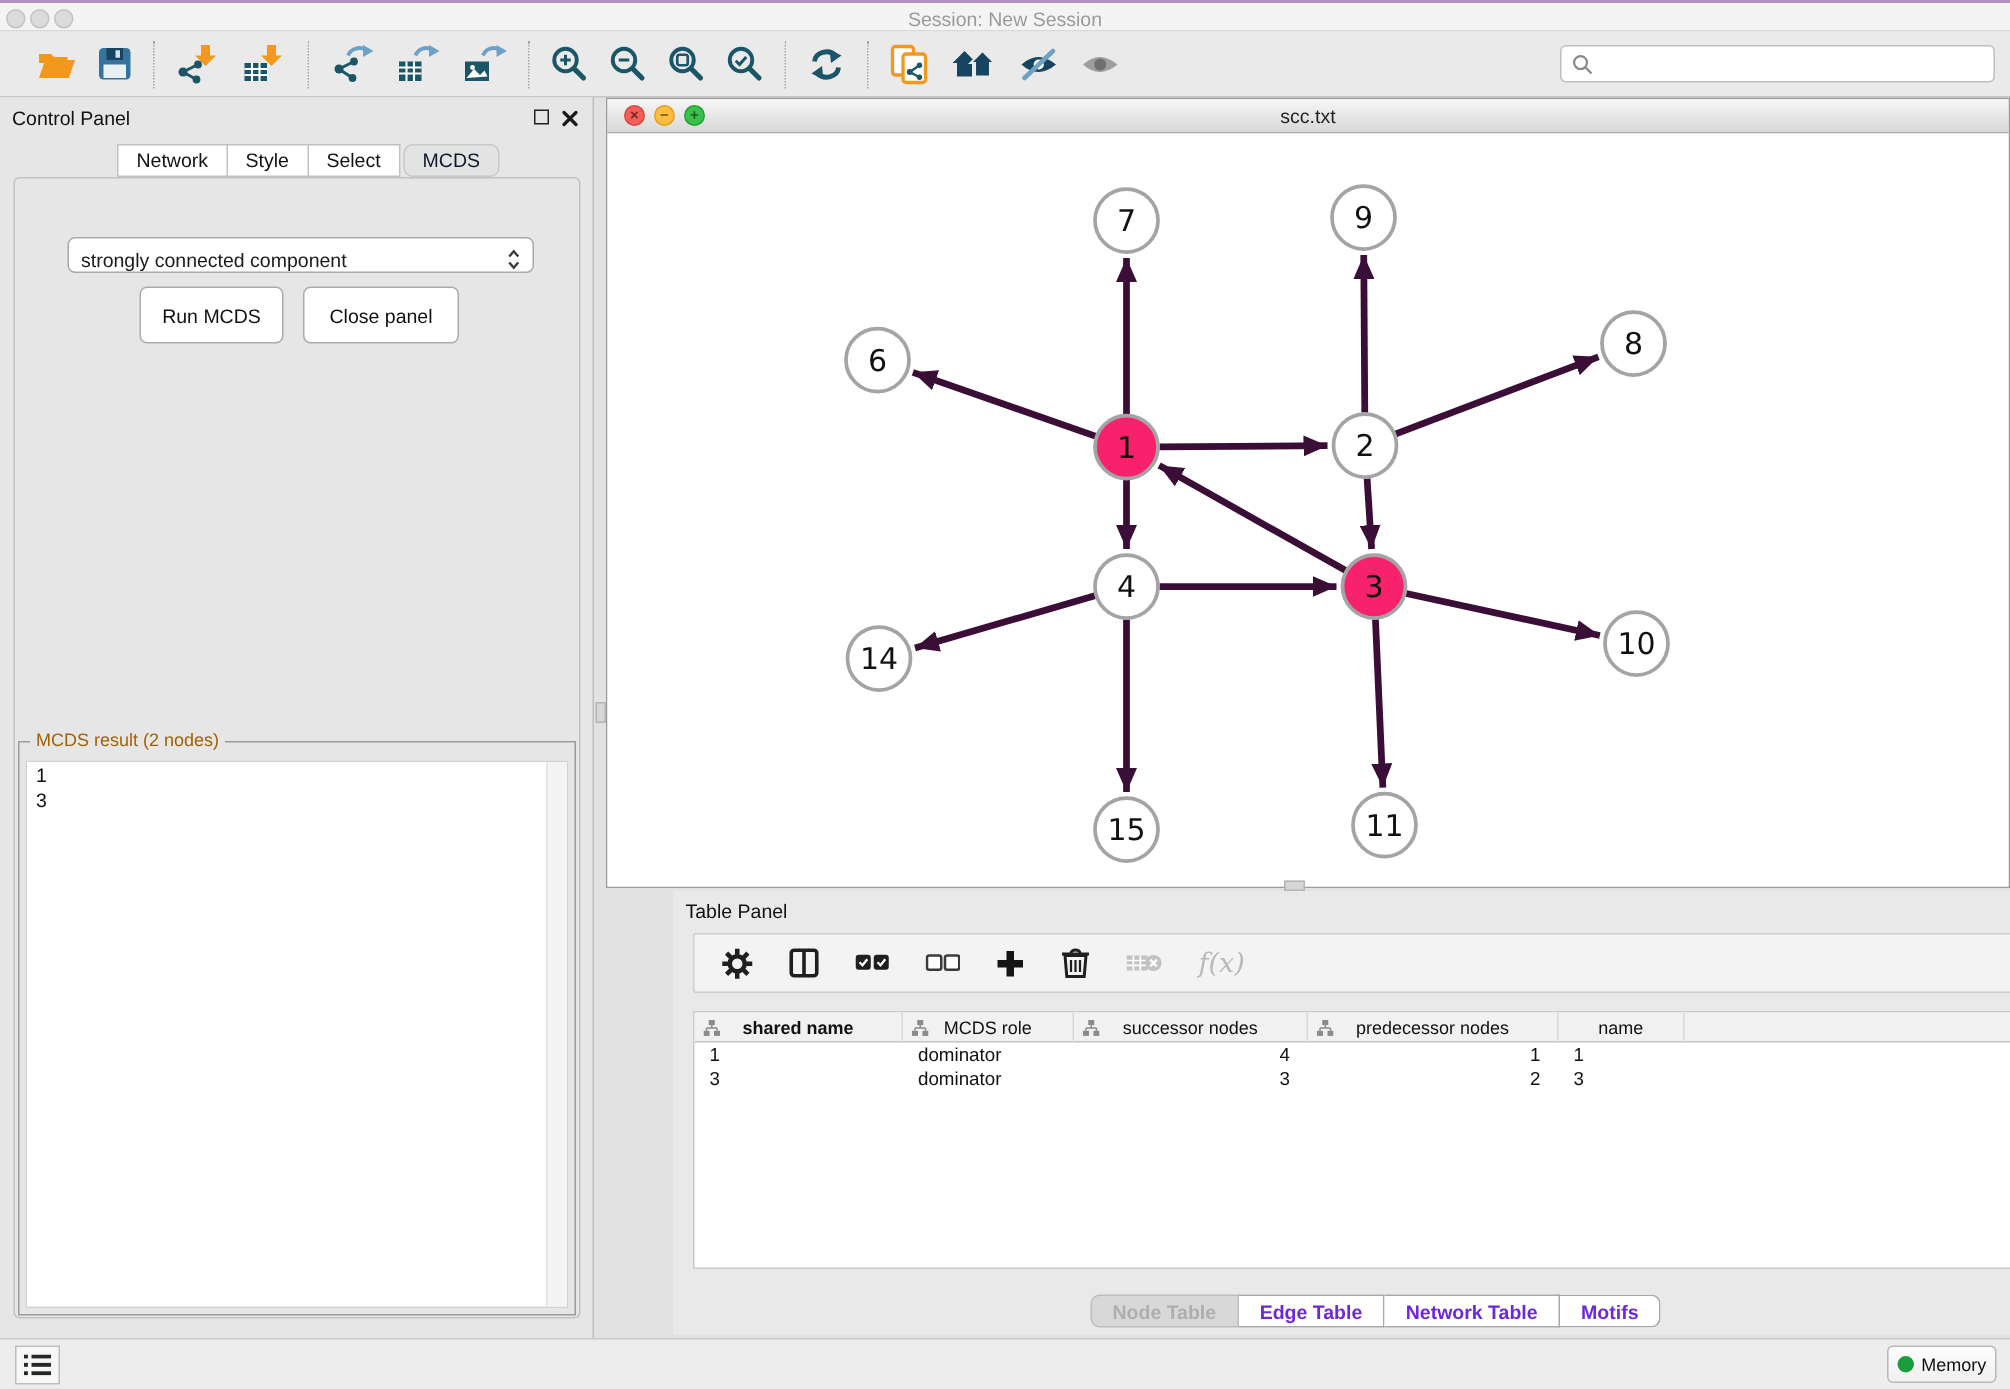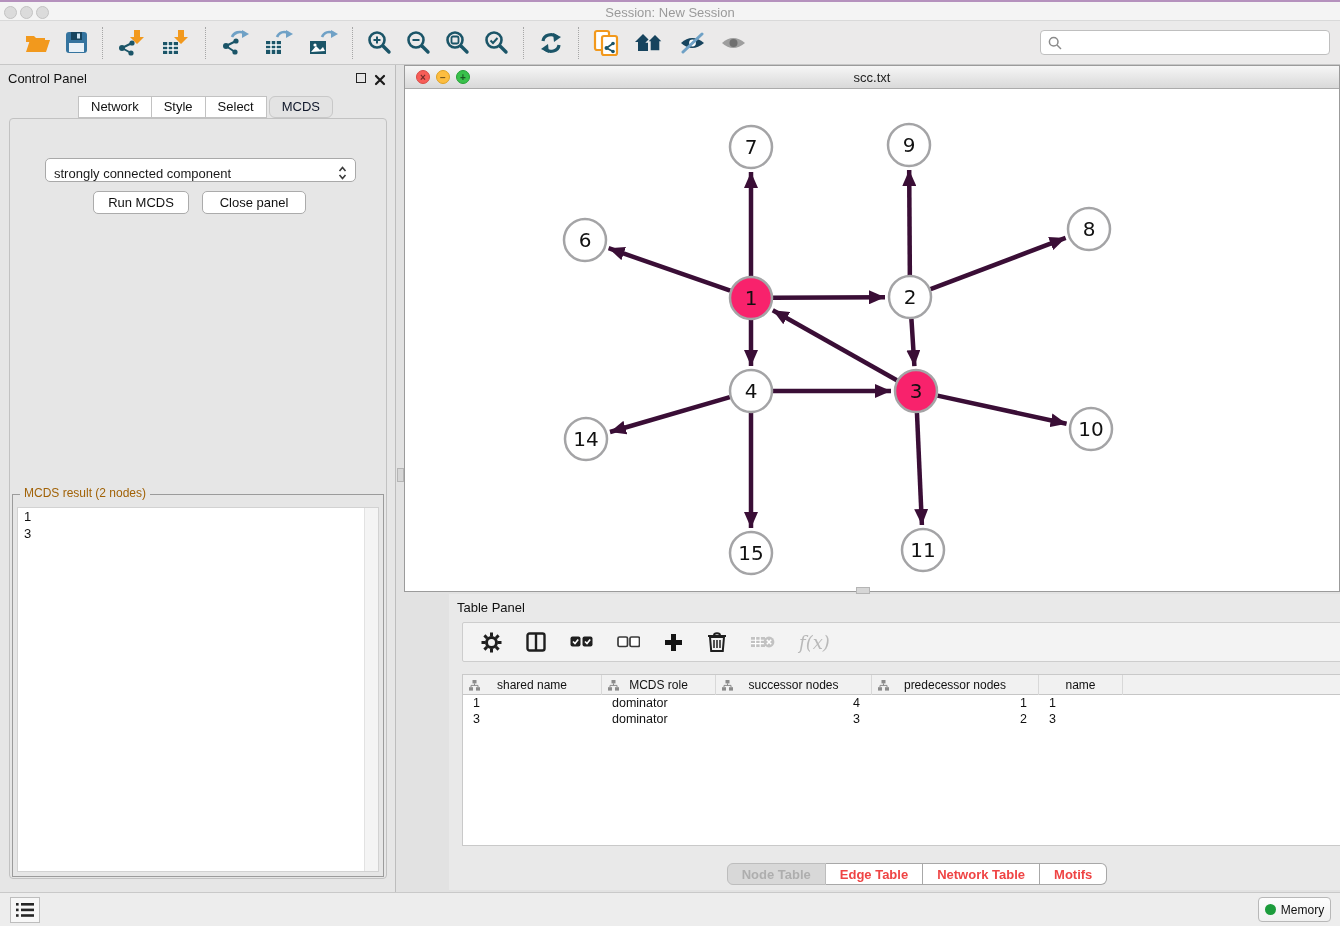--- a/index.html
+++ b/index.html
@@ -66,21 +66,21 @@
     border:1px solid #c2c2c2; border-radius:4px; background:#e6e6e6;
   }
   .opt-label { position:absolute; left:0; right:0; top:20px; text-align:center; font-size:13px; color:#111; }
   .dropdown {
     position:absolute; left:35px; top:39px; width:311px; height:24px;
     background:#fff; border:1px solid #a9a9a9; border-radius:5px;
     display:flex; align-items:flex-end; padding:0 8px; font-size:13px; cursor:pointer;
   }
   .dropdown .dd-value { flex:1; }
   .btn {
-    position:absolute; top:72px; height:23px; background:#fff;
+    position:absolute; top:72px; height:38px; background:#fff;
     border:1px solid #ababab; border-radius:5px; font-size:13px;
     display:flex; align-items:center; justify-content:center; cursor:pointer; color:#111;
   }
   .fieldset {
     position:absolute; left:12px; top:429px; width:372px; height:383px;
     border:1px solid #9b9b9b;
   }
   .fieldset .legend {
     position:absolute; left:7px; top:-9px; background:#e6e6e6; padding:0 4px;
     font-size:12px; color:#a16207;
@@ -143,21 +143,21 @@
   .th-cell svg { position:absolute; left:6px; top:5px; }
   .tp-row { display:flex; height:16px; font-size:12.5px; color:#111; }
   .td-cell { height:16px; line-height:16px; overflow:hidden; }
   .td-left { text-align:left; padding-left:10px; }
   .td-right { text-align:right; padding-right:12px; }
   .tp-vscroll { position:absolute; right:0; top:0; bottom:0; width:13px;
     background:#f6f6f6; border-left:1px solid #e0e0e0; }
   .tp-tabs { position:absolute; left:0; right:0; top:269px; display:flex; justify-content:center; }
   .tp-tab {
     background:#fff; border:1px solid #a8a8a8; border-left:none;
-    font-size:13px; font-weight:bold; padding:3px 14px 0; height:22px; cursor:pointer; color:#ef4444;
+    font-size:13px; font-weight:bold; padding:3px 14px 0; height:22px; cursor:pointer; color:#6d28d9;
   }
   .tp-tab:first-child { border-left:1px solid #a8a8a8; border-radius:6px 0 0 6px; }
   .tp-tab:last-child { border-radius:0 6px 6px 0; }
   .tp-tab.active { background:#d8d8d8; color:#aeaeae; border-color:#bdbdbd; }
   
   .statusbar {
     position:absolute; left:0; top:892px; width:1340px; height:34px;
     background:#ededed; border-top:1px solid #c9c9c9;
   }
   .sb-list-btn {
@@ -485,21 +485,21 @@
           <rect x="0" y="3" width="14" height="10" fill="#c2c2c2"></rect>
           <path d="M0 6.3 h14 M0 9.6 h14 M4.6 3 v10 M9.2 3 v10" stroke="#fff" stroke-width="1.1"></path>
           <circle cx="18" cy="8" r="5.4" fill="#c2c2c2"></circle>
           <path d="M15.8 5.8 l4.4 4.4 M20.2 5.8 l-4.4 4.4" stroke="#fff" stroke-width="1.6"></path>
         </svg>
     </span>
     <span class="tp-icon disabled fx-label">f(x)</span>
   </div>
   <div class="tp-table">
     <div class="tp-thead">
-        <div class="th-cell" style="width: 139px;">
+        <div class="th-cell" style="width: 139px; font-weight: bold;">
           <svg width="11" height="11" viewBox="0 0 11 11">
             <g fill="#8b8b8b">
               <rect x="3.5" y="0" width="4" height="3.4"></rect>
               <rect x="0" y="7.2" width="4" height="3.4"></rect>
               <rect x="7" y="7.2" width="4" height="3.4"></rect>
             </g>
             <path d="M5.5 3.4 v2 M2 5.4 h7 M2 5.4 v1.8 M9 5.4 v1.8" stroke="#8b8b8b" stroke-width="1" fill="none"></path>
           </svg>
           <span>shared name</span>
         </div>

